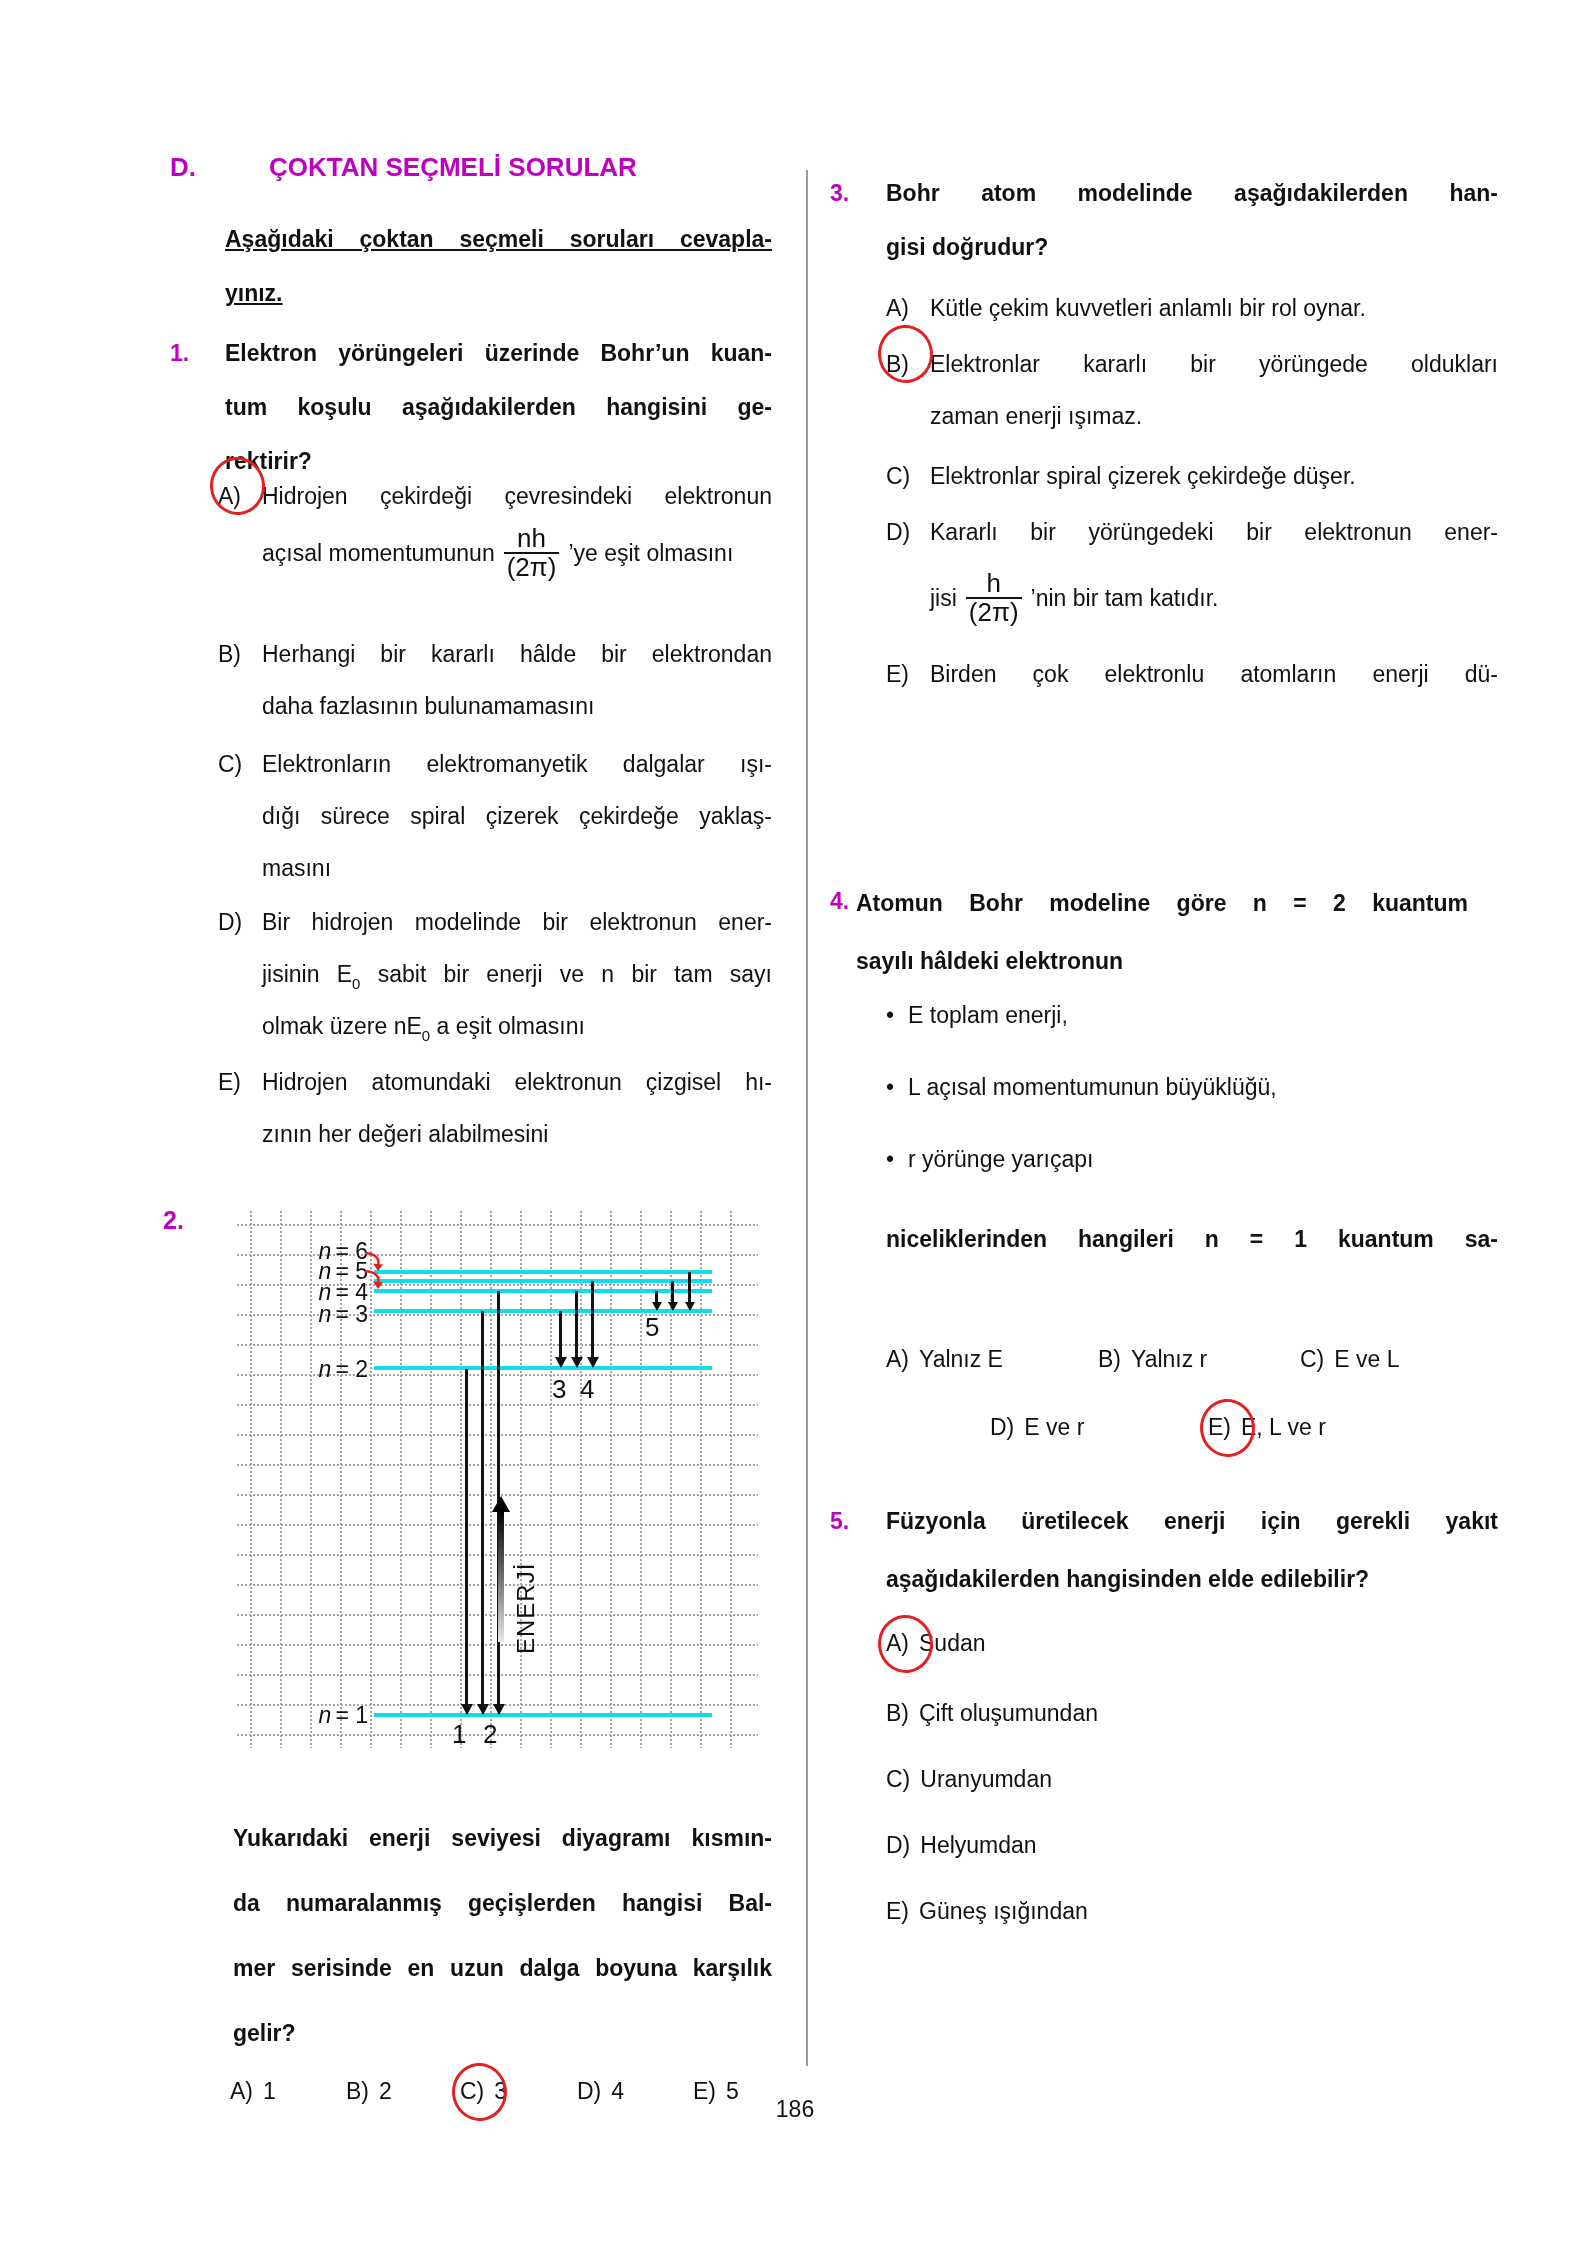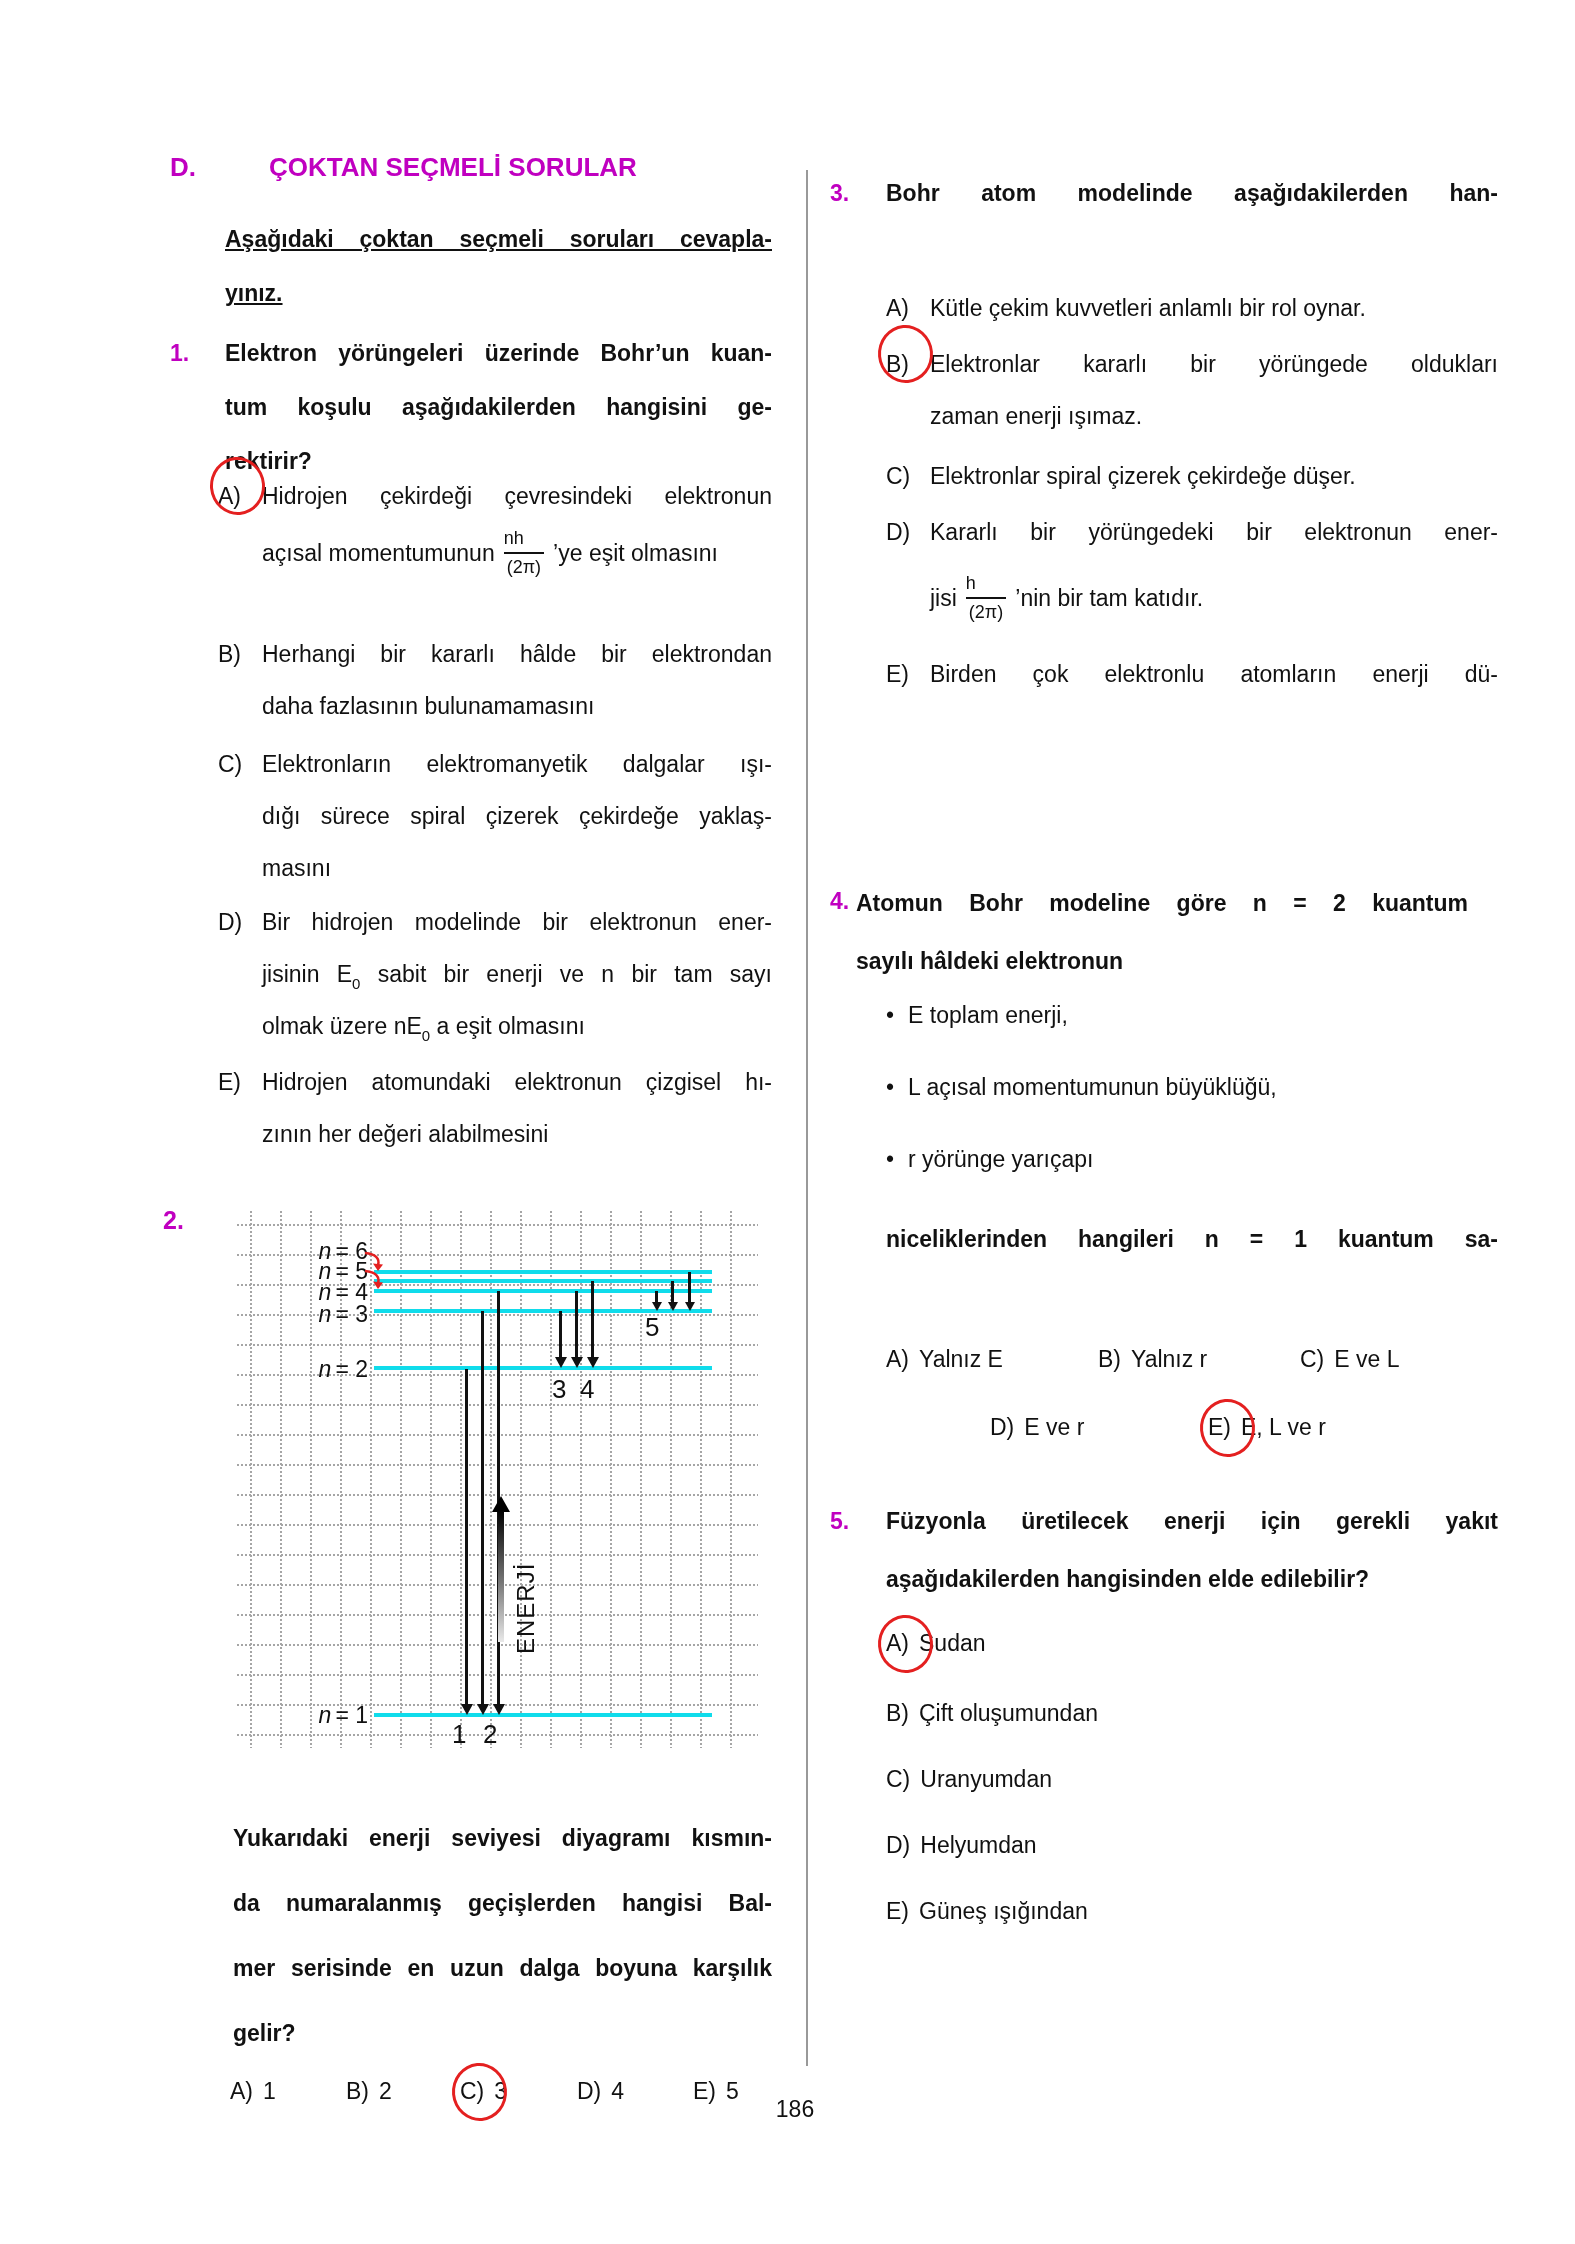--- a/index.html
+++ b/index.html
@@ -11,21 +11,21 @@
   .stem .ln{font-weight:bold;line-height:54px;}
   .last{text-align-last:left !important;}
   .divider{position:absolute;left:806px;top:170px;width:2px;height:1896px;background:#999;}
   .opt{position:absolute;display:flex;}
   .opt .letter{flex:0 0 44px;width:44px;line-height:52px;}
   .opt .otext{flex:1;}
   .circled{position:relative;}
   .circled::after{content:"";position:absolute;left:-8px;top:-13px;width:49px;height:52px;
         border:3px solid #e42020;border-radius:50%;transform:rotate(-5deg);}
   .fline{display:flex;align-items:center;gap:9px;text-align:left;}
-  .frac{display:inline-flex;flex-direction:column;align-items:flex-start;font-size:18px;line-height:27px;}
+  .frac{display:inline-flex;flex-direction:column;align-items:center;font-size:26px;line-height:27px;}
   .frac .den{border-top:2px solid #111;padding:0 3px;}
   sub.sb{font-size:15px;line-height:0;vertical-align:-7px;}
   .header{position:absolute;top:152px;font-weight:bold;color:#c000c0;font-size:26px;}
   .inline-opt{position:absolute;display:flex;gap:10px;white-space:nowrap;line-height:30px;}
   .bullet-item{position:absolute;left:886px;display:flex;gap:14px;line-height:30px;}
   
   .diagram{position:absolute;left:236px;top:1210px;width:522px;height:538px;
      background-image:radial-gradient(circle,#a6a6a6 1.1px,transparent 1.1px),
                       radial-gradient(circle,#a6a6a6 1.1px,transparent 1.1px);
      background-size:4px 30px,30px 4px;}
@@ -191,20 +191,21 @@
       <span>4</span>
   </div>
   <div class="inline-opt" style="left:693px;top:2076px;">
     <span>E)</span>
       <span>5</span>
   </div>
 
   <span class="abs num" style="left:830px;top:166px;line-height:54px;">3.</span>
   <div class="abs stem" style="left:886px;top:166px;width:612px;">
     <div class="ln">Bohr atom modelinde aşağıdakilerden han-</div>
+    <div class="ln last">gisi doğrudur?</div>
   </div>
 
   <div class="opt" style="left:886px;top:282px;width:612px;">
     <span class="letter">A)</span>
     <div class="otext">
         <div class="ln last">Kütle çekim kuvvetleri anlamlı bir rol oynar.</div>
       </div>
   </div>
 
   <div class="opt" style="left:886px;top:338px;width:612px;">

